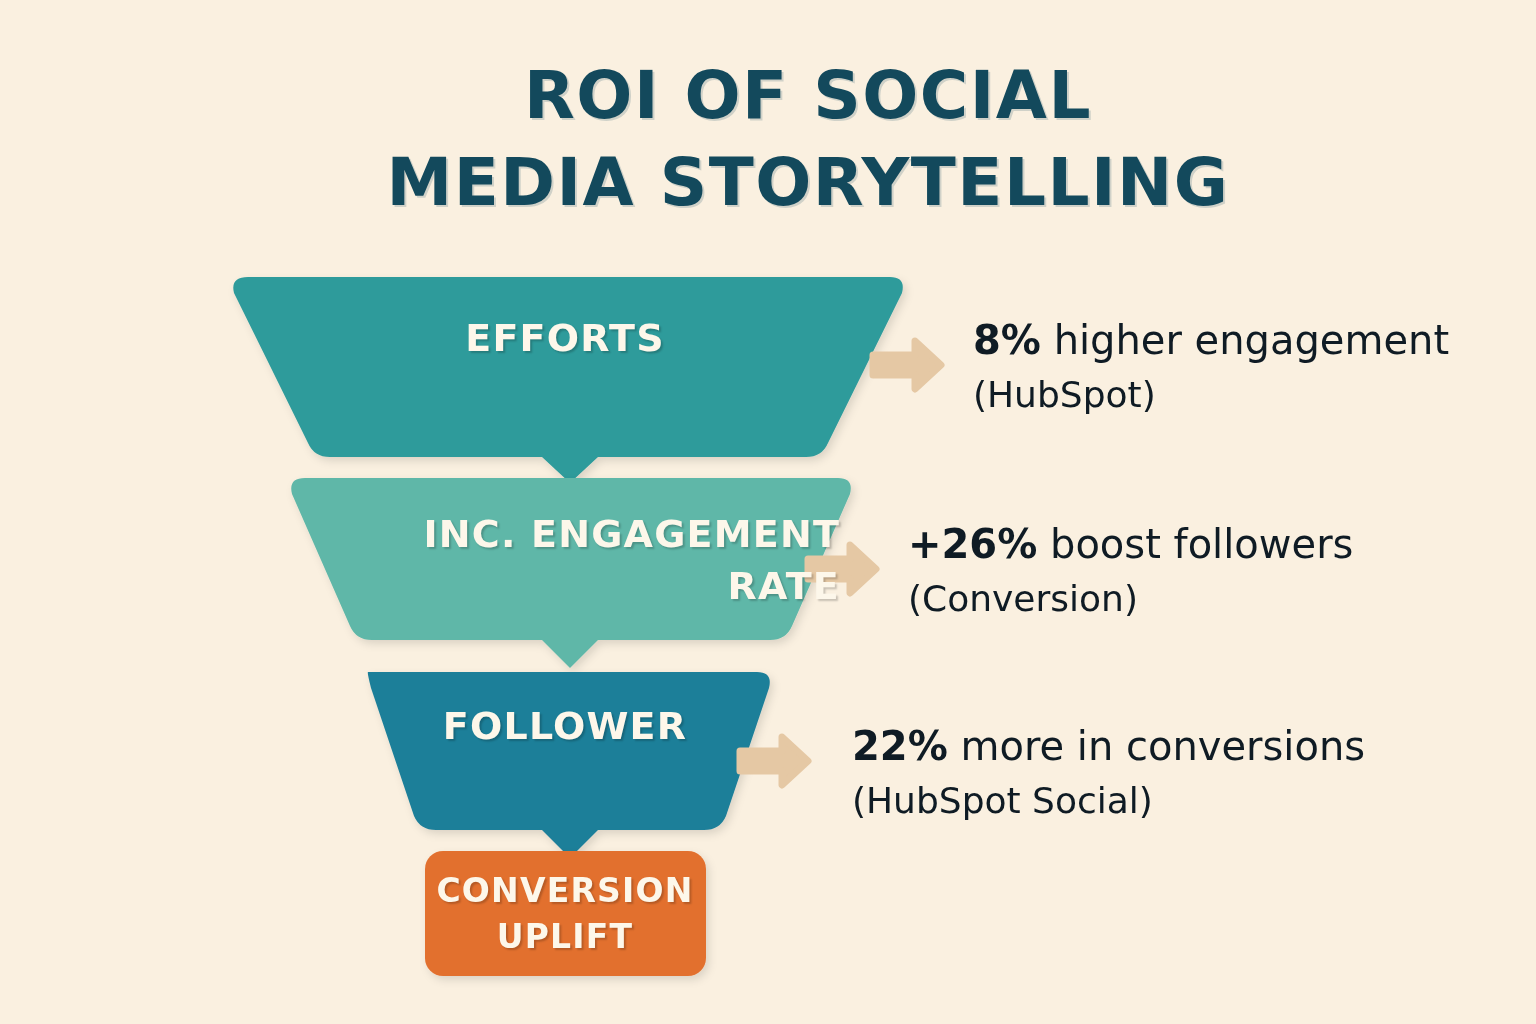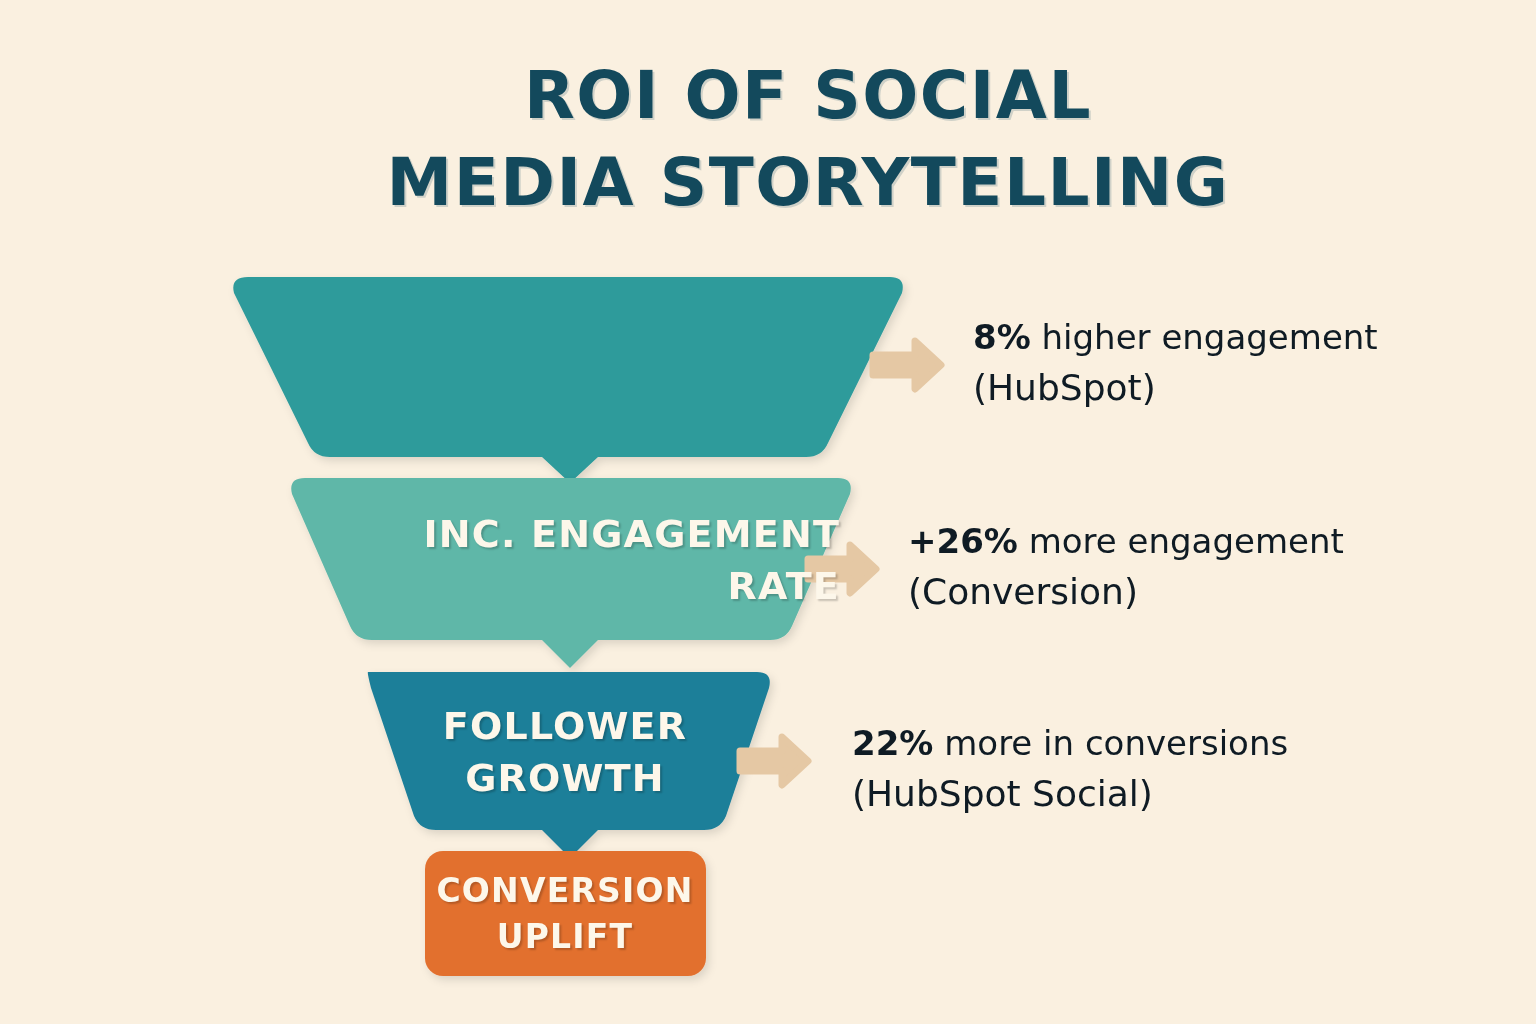--- a/index.html
+++ b/index.html
@@ -69,21 +69,21 @@
   #stage-label-2 { left: 350px; top: 700px; width: 430px; }
   #stage-label-3 { left: 425px; top: 868px; width: 280px; font-size: 33px; }
 
   
   .callout {
     position: absolute;
     font-family: "DejaVu Sans", sans-serif;
     color: #0f1b24;
   }
   .callout .headline {
-    font-size: 34px;
+    font-size: 40px;
     line-height: 1.12;
     white-space: nowrap;
   }
   .callout .headline .stat {
     font-weight: bold;
   }
   .callout .source {
     font-size: 36px;
     line-height: 1.22;
     margin-top: 10px;
@@ -166,46 +166,46 @@
     <g>
       <path d="M 808 559 L 850 559 L 850 545 L 876 569 L 850 593 L 850 579 L 808 579 Z" fill="#e5c8a4" stroke="#e5c8a4" stroke-width="7" stroke-linejoin="round"></path>
     </g>
 
     <g>
       <path d="M 740 751 L 782 751 L 782 737 L 808 761 L 782 785 L 782 771 L 740 771 Z" fill="#e5c8a4" stroke="#e5c8a4" stroke-width="7" stroke-linejoin="round"></path>
     </g>
   </svg>
 
   <div class="stage-label" id="stage-label-0">
+    <span>Efforts</span>
   </div>
   <div class="stage-label" id="stage-label-1">
     <span>Inc. Engagement</span>
     <span>Rate</span>
   </div>
   <div class="stage-label" id="stage-label-2">
     <span>Follower</span>
-    <span>Growth</span>
   </div>
   <div class="stage-label" id="stage-label-3">
     <span>Conversion</span>
     <span>Uplift</span>
   </div>
 
   <div class="callout" id="callout-0">
     <div class="headline">
       <span class="stat">8%</span>
       <span class="desc">higher engagement</span>
     </div>
     <div class="source">(HubSpot)</div>
   </div>
 
   <div class="callout" id="callout-1">
     <div class="headline">
       <span class="stat">+26%</span>
-      <span class="desc">more engagement</span>
+      <span class="desc">boost followers</span>
     </div>
     <div class="source">(Conversion)</div>
   </div>
 
   <div class="callout" id="callout-2">
     <div class="headline">
       <span class="stat">22%</span>
       <span class="desc">more in conversions</span>
     </div>
     <div class="source">(HubSpot Social)</div>

